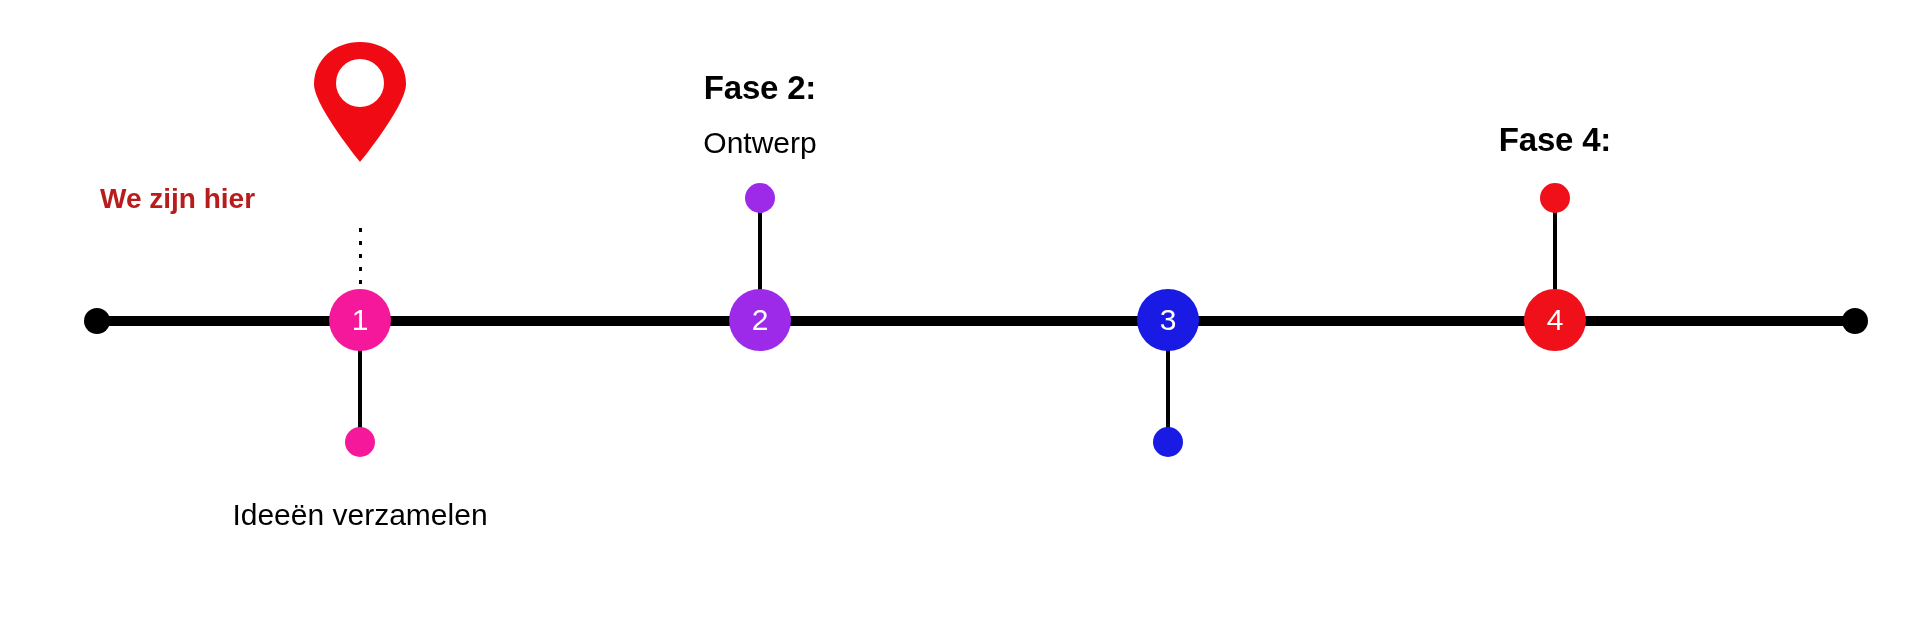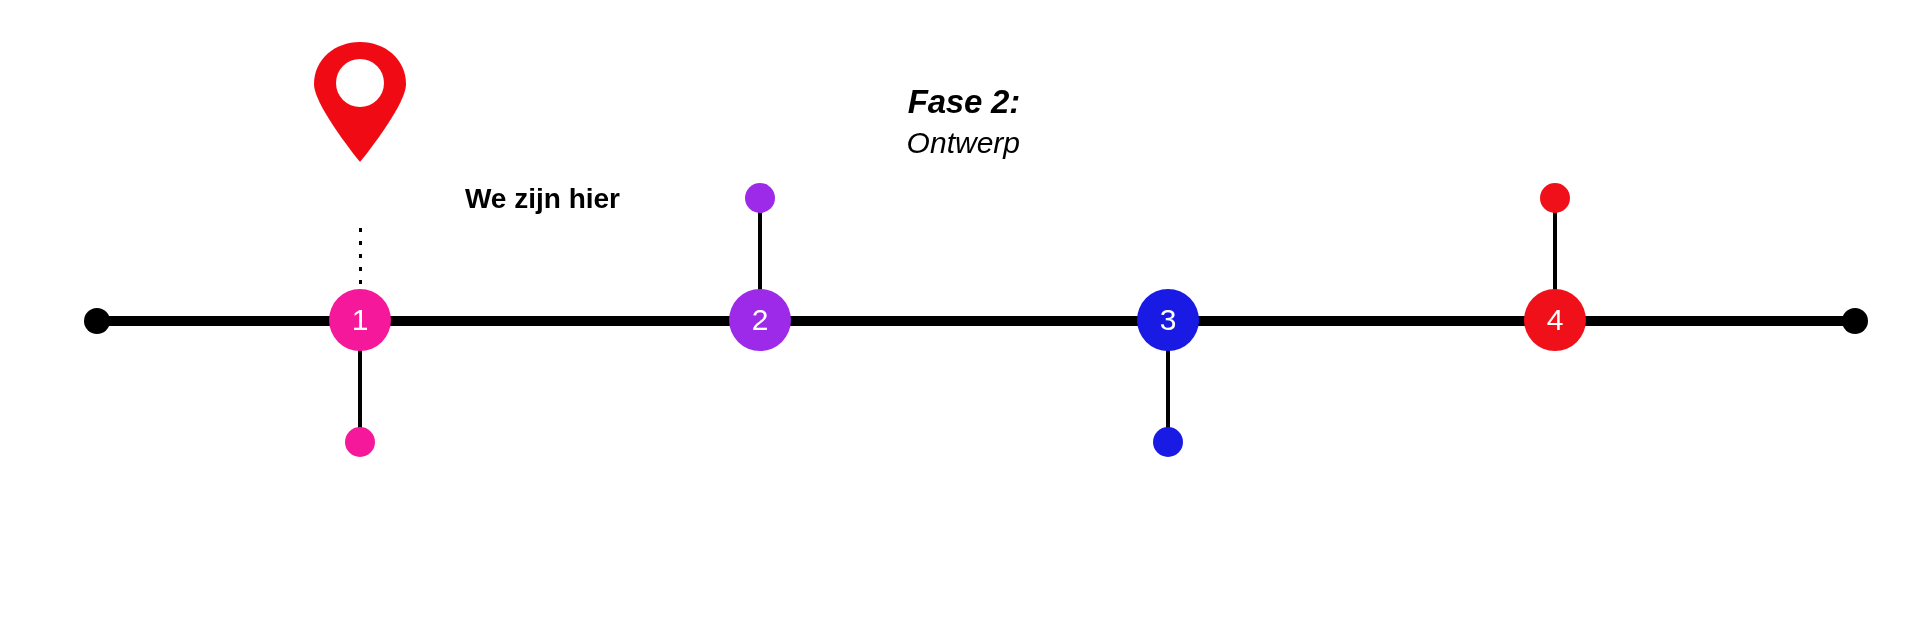--- a/index.html
+++ b/index.html
@@ -80,37 +80,36 @@
     height: 30px;
     border-radius: 50%;
     z-index: 3;
   }
 
   
   .phase-label {
     position: absolute;
     width: 520px;
     left: -260px;
-    text-align: right;
+    text-align: center;
     line-height: 1.18;
-    font-style: italic;
   }
   .phase-title {
     display: block;
     font-size: 33px;
     font-weight: 700;
     letter-spacing: -0.2px;
     color: #000000;
   }
   .phase-sub {
     display: block;
     font-size: 30px;
     font-weight: 400;
     color: #000000;
-    margin-top: 3px;
+    margin-top: 17px;
   }
 
   
   .here-group {
     position: absolute;
     top: 320px;
     width: 0;
     height: 0;
   }
   .here-dotted {
@@ -121,24 +120,24 @@
     height: 58px;
     background-image: linear-gradient(to bottom, #000 0 4px, transparent 4px 13px);
     background-size: 3px 13px;
     background-repeat: repeat-y;
   }
   .here-text {
     position: absolute;
     left: -260px;
     bottom: 105px;
     width: 520px;
-    text-align: right;
+    text-align: left;
     font-size: 28px;
     font-weight: 700;
-    color: #000000;
+    color: #b91c1c;
     white-space: nowrap;
   }
   .here-pin {
     position: absolute;
     left: -50px;
     bottom: 158px;
     width: 100px;
     height: 120px;
   }
   .here-pin svg { display: block; width: 100%; height: 100%; }
@@ -152,20 +151,21 @@
   <div class="axis-cap left" style="background: rgb(0, 0, 0);"></div>
   <div class="axis-cap right" style="background: rgb(0, 0, 0);"></div>
 
   <div class="node" id="node-1" style="left: 360px;">
     <div class="connector down" id="conn-1" style="height: 96px;"></div>
     <div class="tip-dot" id="tip-1" style="background: rgb(245, 24, 155); top: 107px;"></div>
     <div class="node-circle" id="circle-1" style="background: rgb(245, 24, 155);">
       <span>1</span>
     </div>
     <div class="phase-label" id="label-1" style="top: 160px;">
+      <span class="phase-sub">Ideeën verzamelen</span>
     </div>
   </div>
 
   <div class="here-group" id="here-group" style="left: 360px;">
     <div class="here-dotted"></div>
     <div class="here-text">We zijn hier</div>
     <div class="here-pin">
       <svg viewBox="0 0 100 120" xmlns="http://www.w3.org/2000/svg" aria-hidden="true">
         <path id="pin-path" d="M50 120 C50 120 96 64 96 42 C96 17.6 75.4 0 50 0 C24.6 0 4 17.6 4 42 C4 64 50 120 50 120 Z" fill="#f00a14"></path>
         <circle cx="50" cy="41" r="24" fill="#ffffff"></circle>
@@ -195,16 +195,17 @@
     </div>
   </div>
 
   <div class="node" id="node-4" style="left: 1555px;">
     <div class="connector up" id="conn-4" style="height: 96px;"></div>
     <div class="tip-dot" id="tip-4" style="background: rgb(240, 16, 26); bottom: 107px;"></div>
     <div class="node-circle" id="circle-4" style="background: rgb(240, 16, 26);">
       <span>4</span>
     </div>
     <div class="phase-label" id="label-4" style="bottom: 160px;">
+      <span class="phase-title">Fase 4:</span>
     </div>
   </div>
 
 </div>
 
 </body></html>

